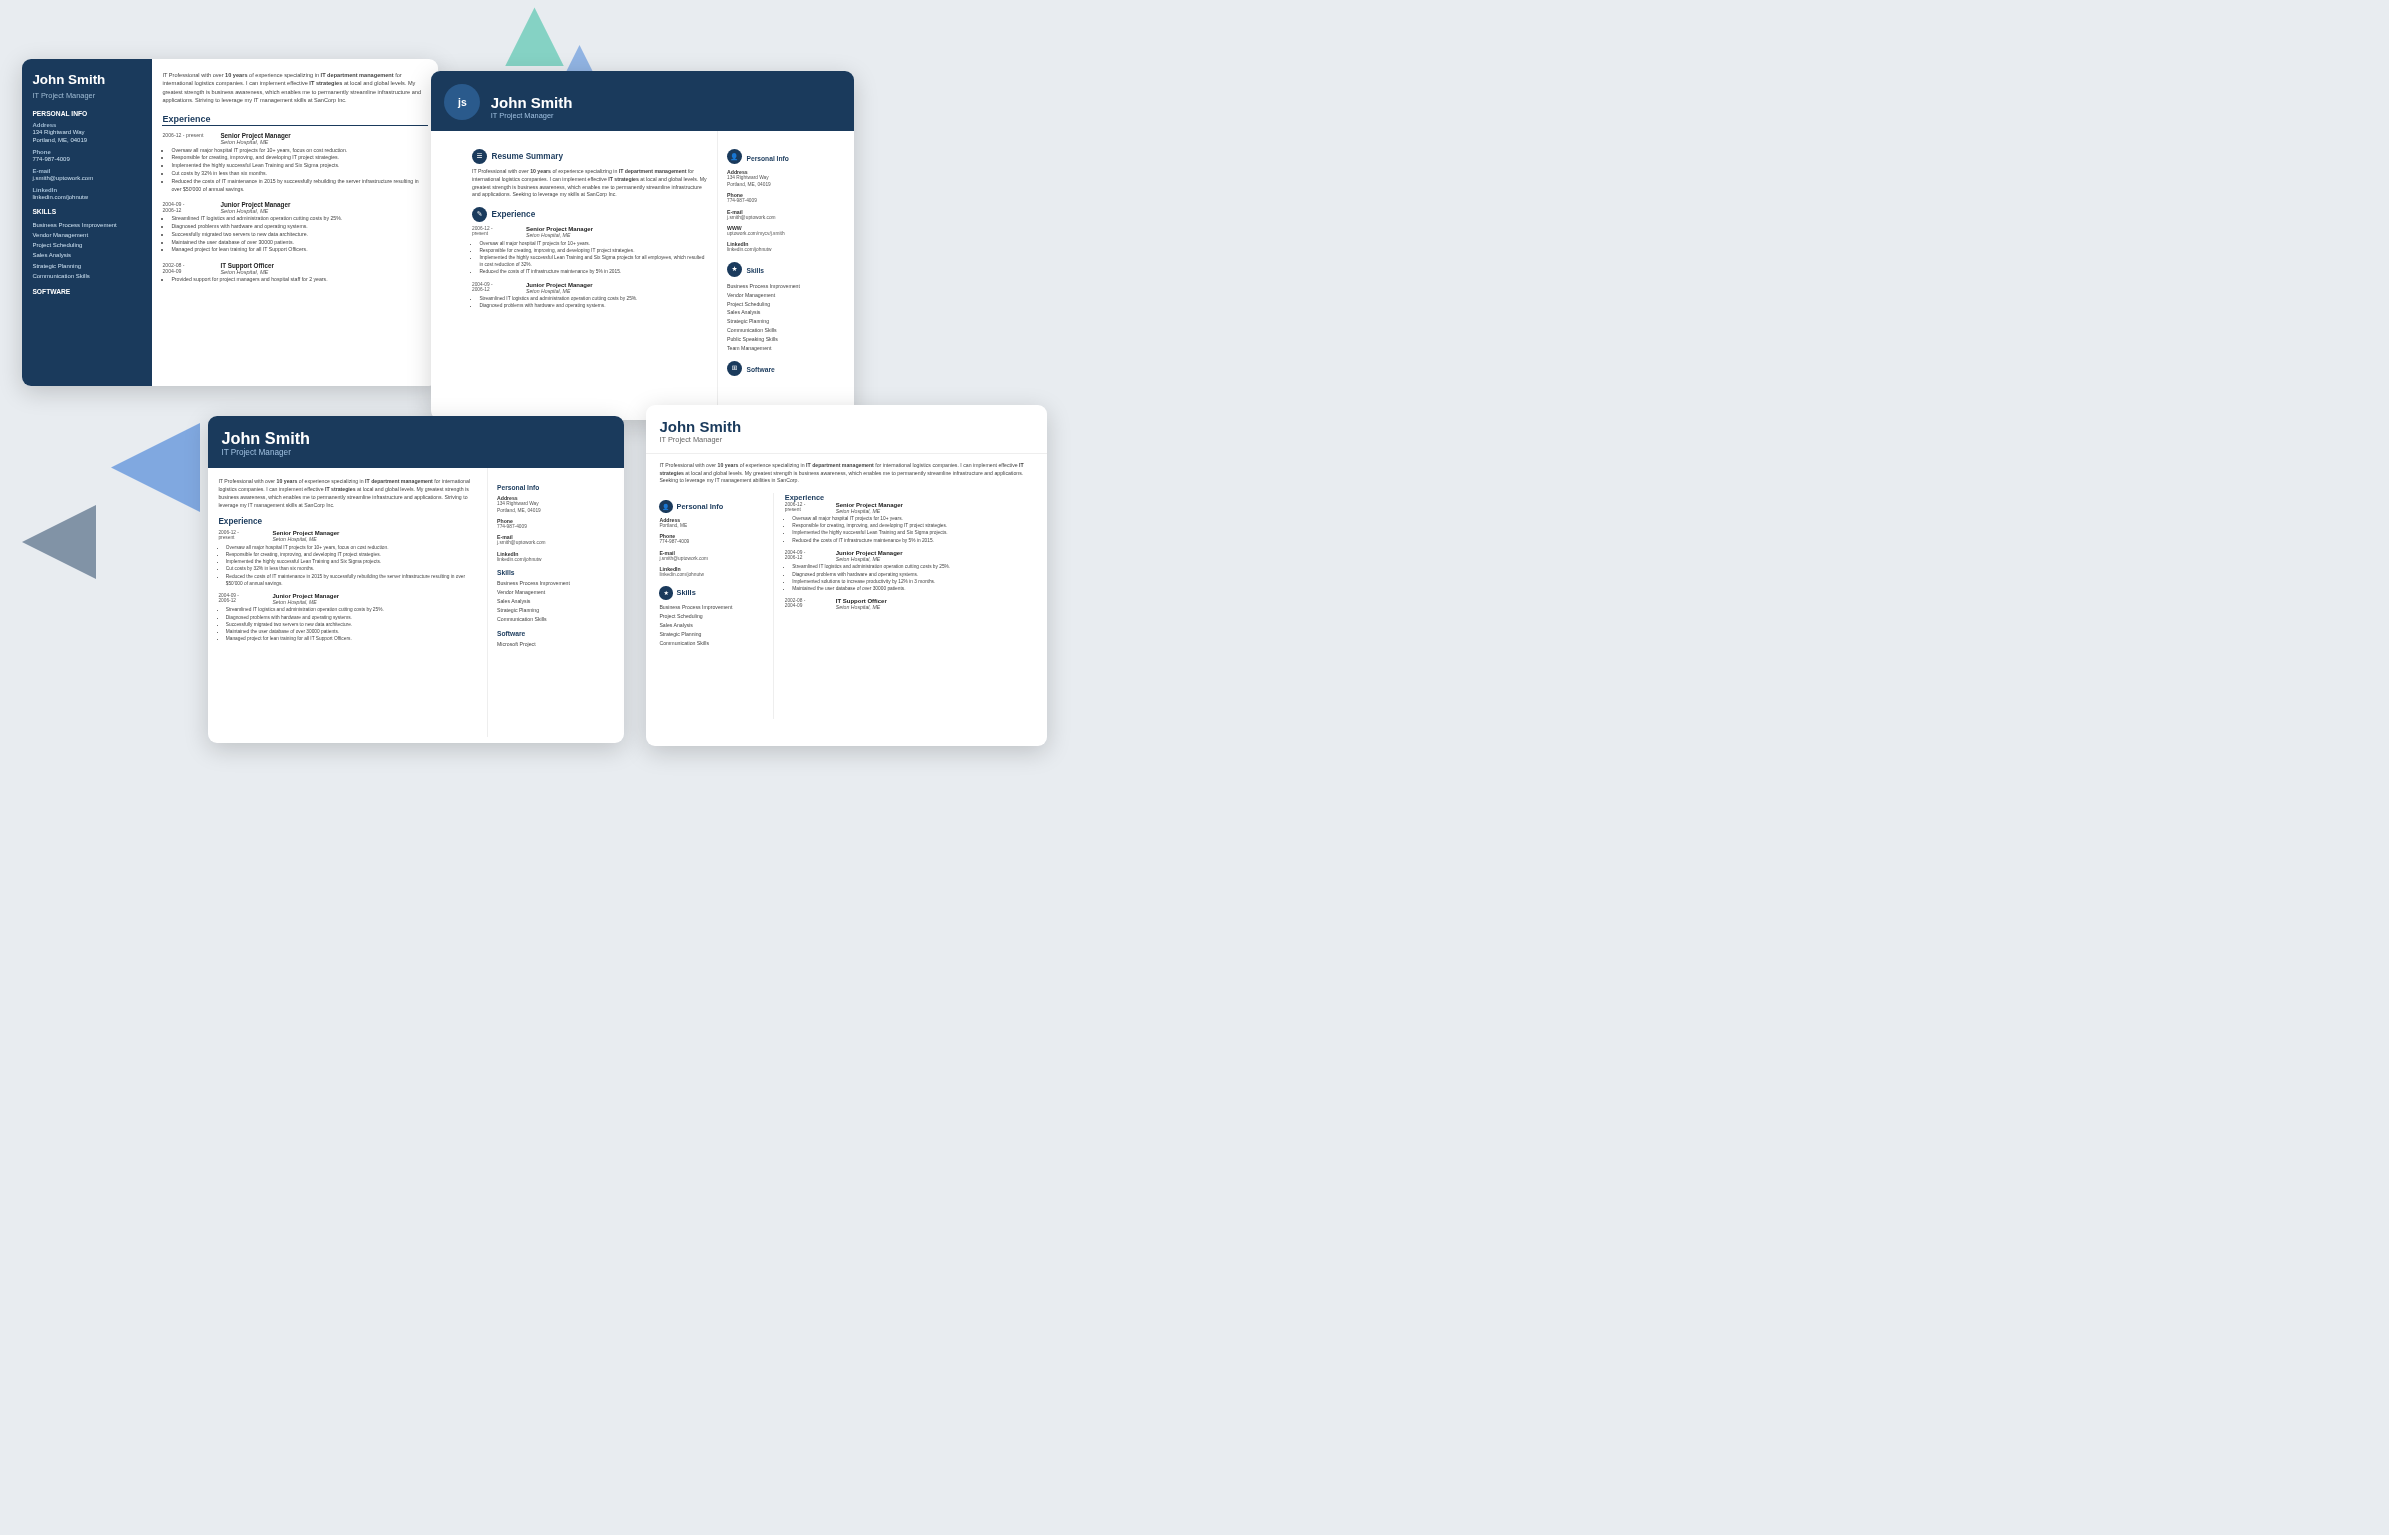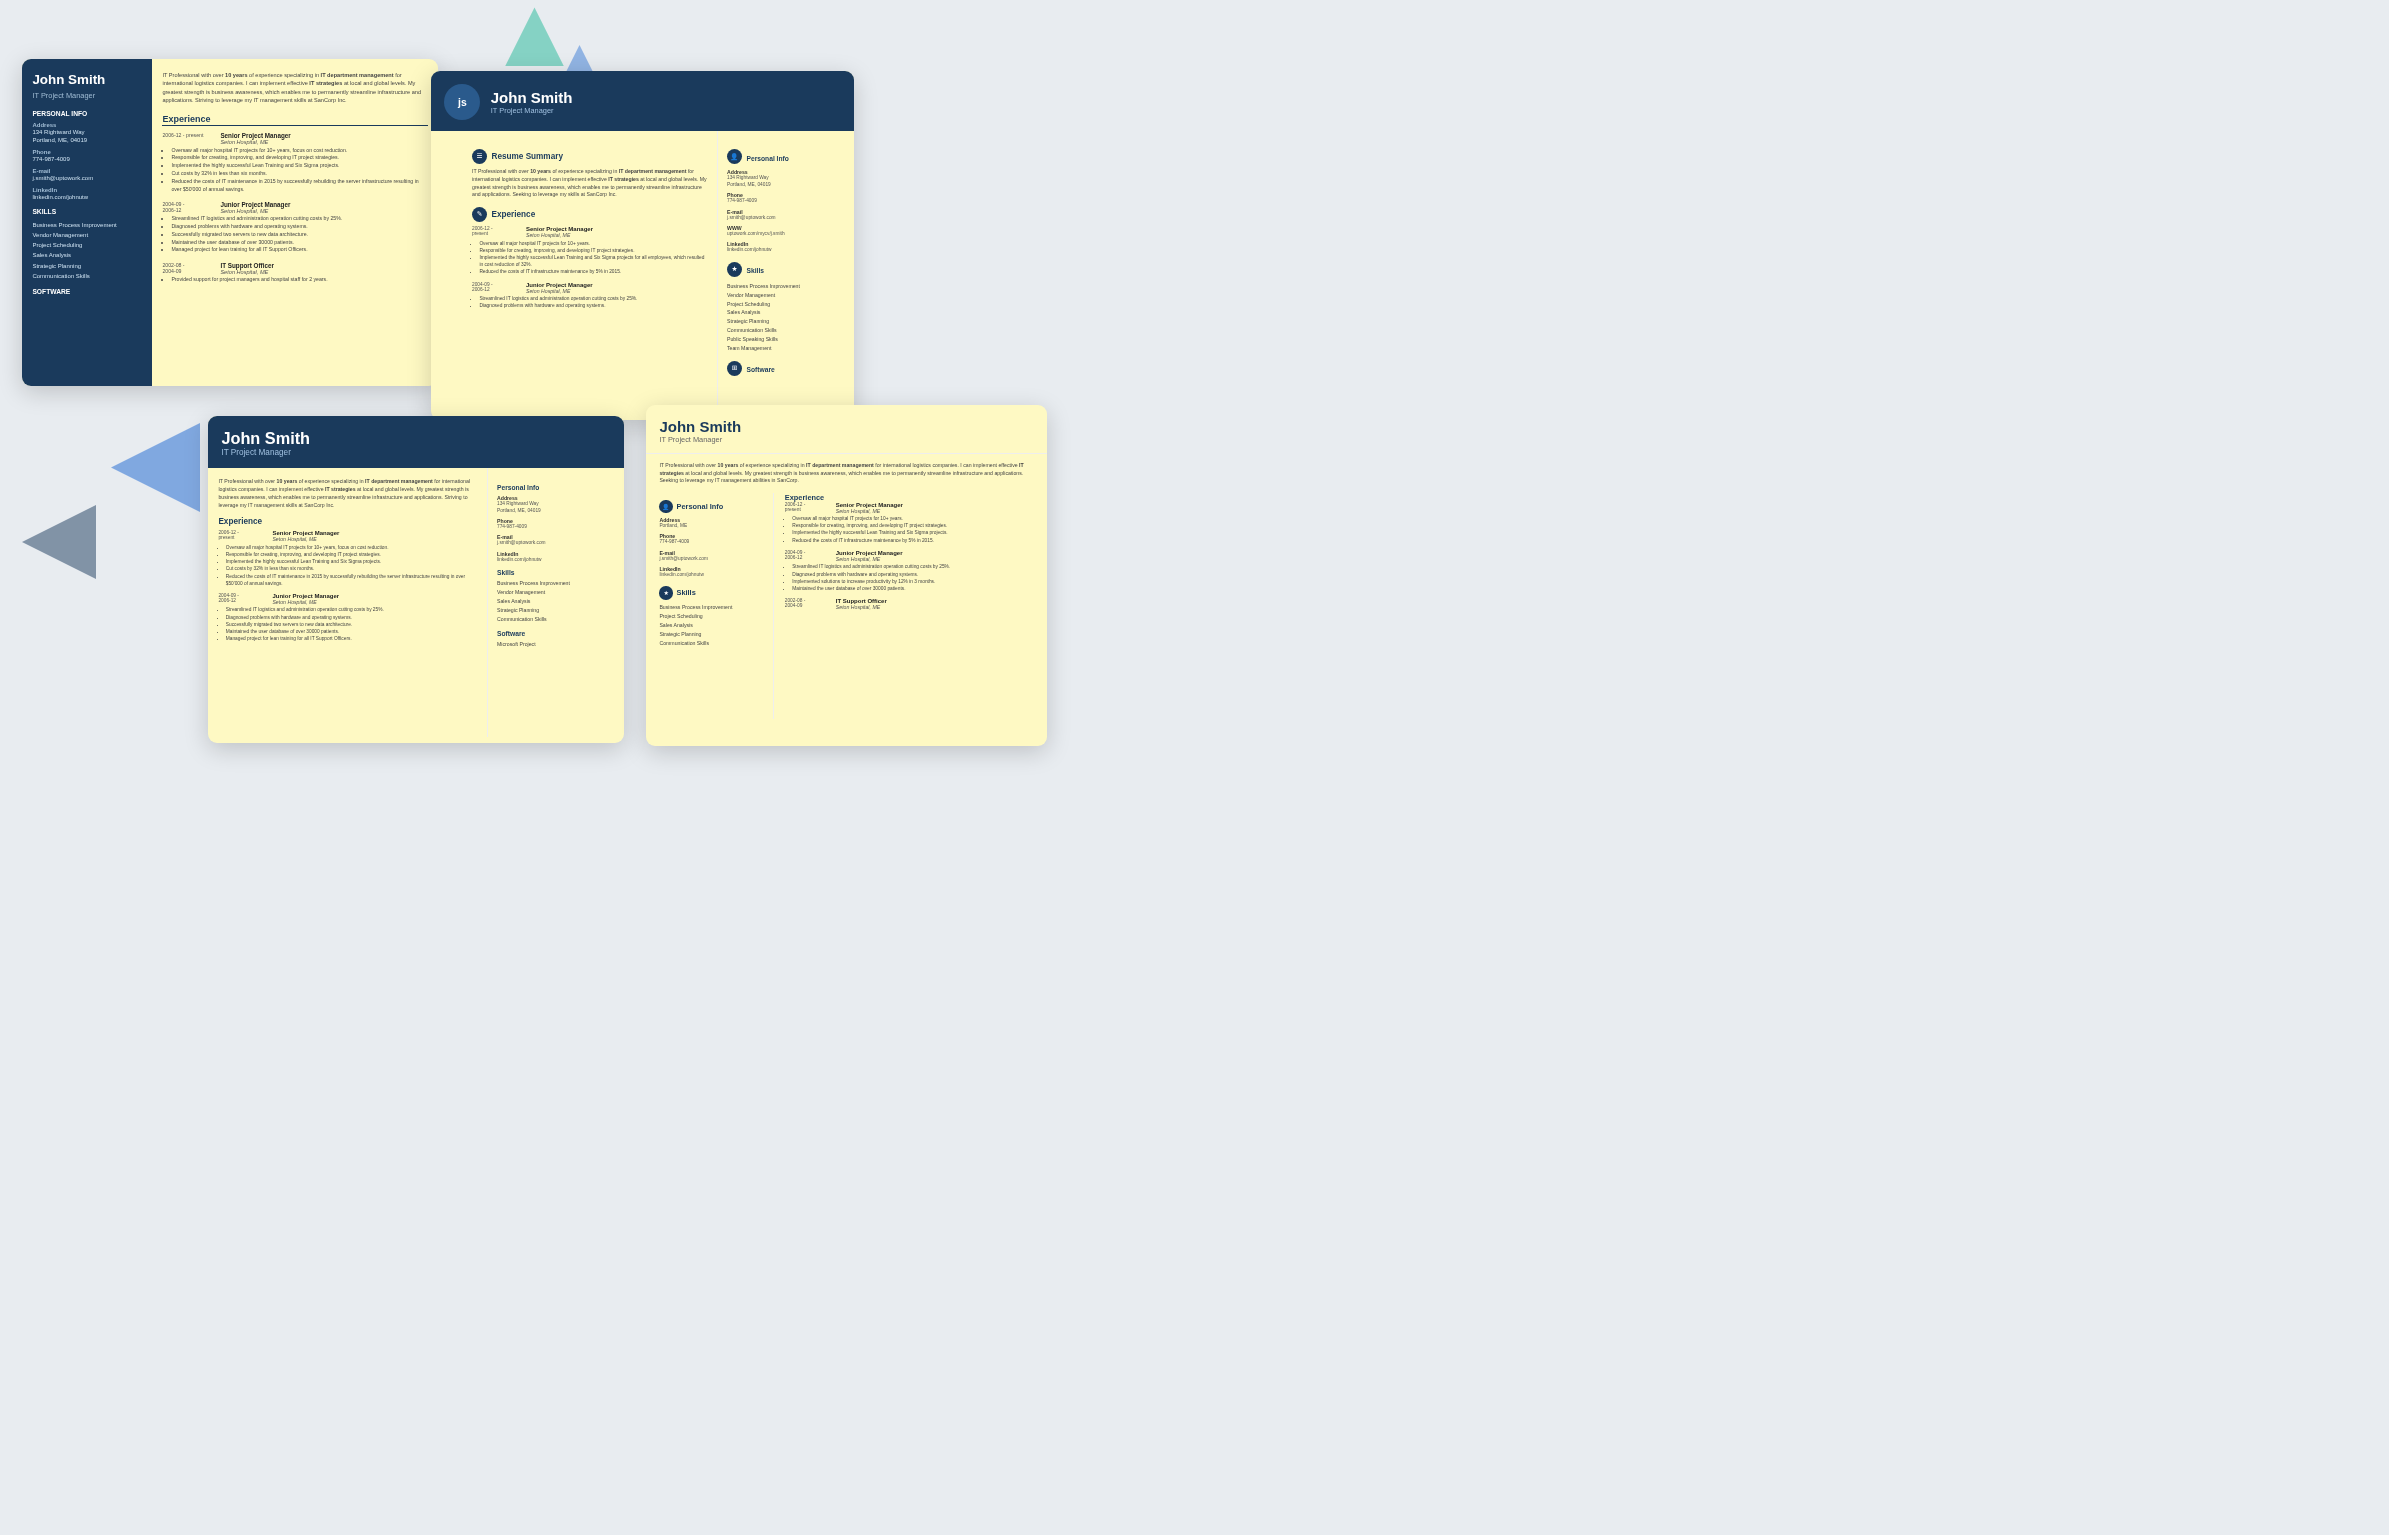--- a/index.html
+++ b/index.html
@@ -8,21 +8,21 @@
       font-family: Arial, sans-serif;
       width: 2389px;
       height: 1535px;
       position: relative;
       overflow: hidden;
     }
 
     
     .resume-card {
       position: absolute;
-      background: #fef9c3;
+      background: #ffffff;
       border-radius: 9px;
       box-shadow: 0 6px 24px rgba(0,0,0,0.18);
       overflow: hidden;
     }
 
     
     #card1 {
       left: 22px;
       top: 59px;
       width: 416px;
@@ -132,21 +132,21 @@
     #card2 {
       left: 431px;
       top: 71px;
       width: 423px;
       height: 349px;
     }
     #card2 .header {
       background: #1a3a5c;
       padding: 13.4px 13.4px 10.4px;
       display: flex;
-      align-items: center;
+      align-items: flex-end;
       gap: 10.4px;
     }
     #card2 .avatar {
       width: 36px; height: 36px;
       border-radius: 50%;
       background: #2a5a8c;
       display: flex; align-items: center; justify-content: center;
       color: white; font-size: 10.4px; font-weight: 700;
     }
     #card2 .header-name { font-size: 15px; font-weight: 700; color: white; }

